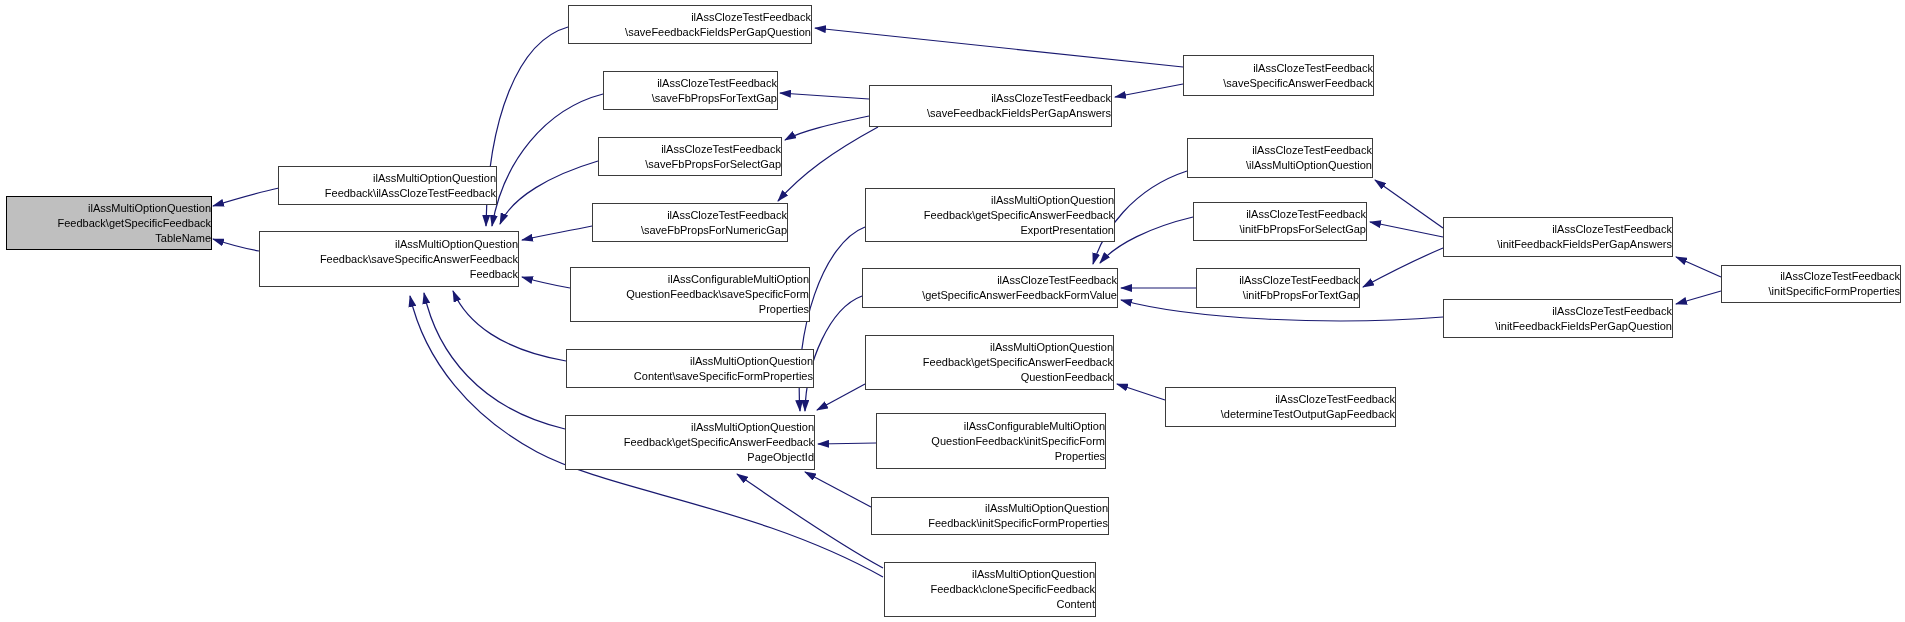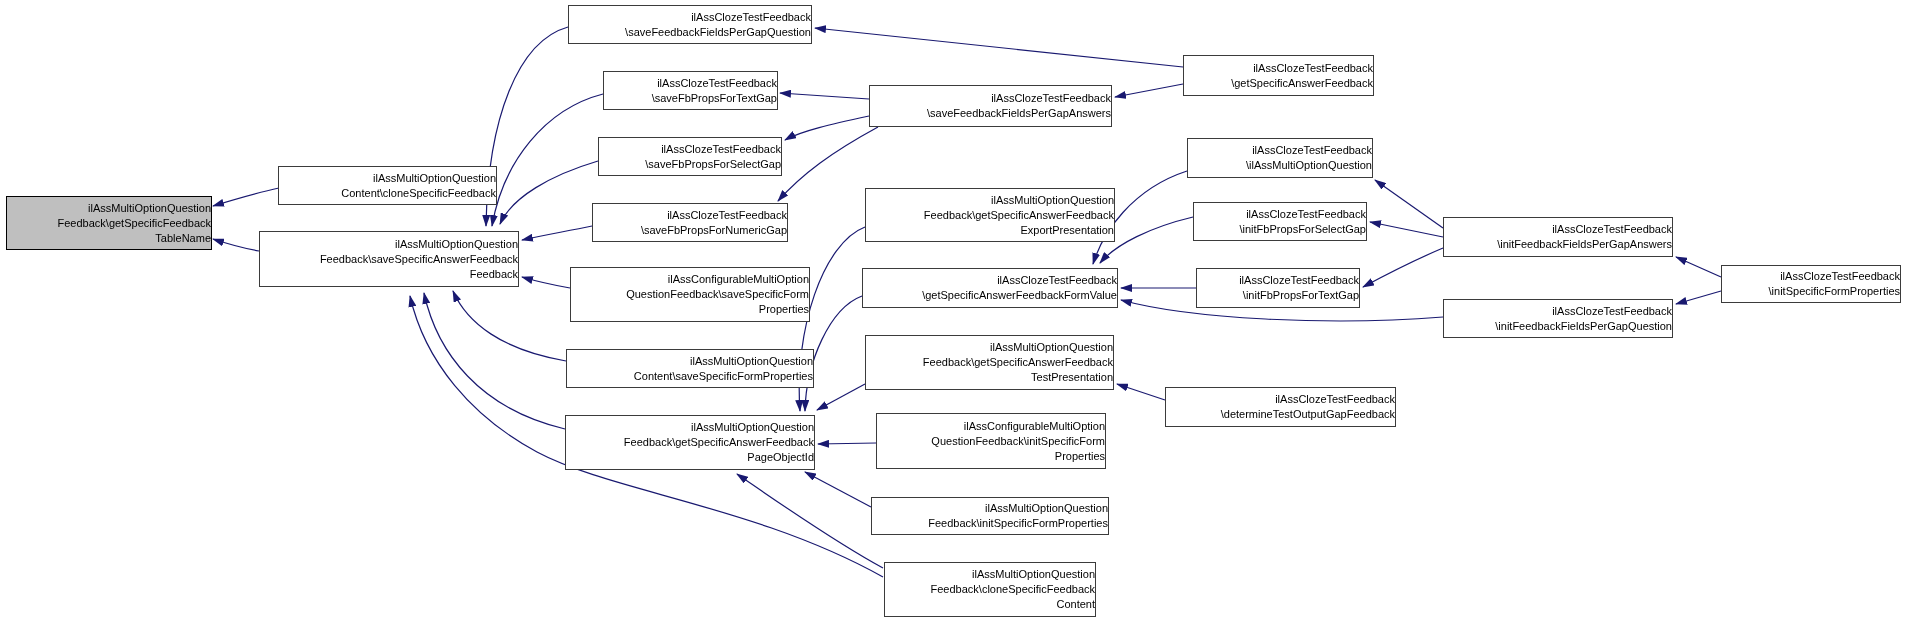--- a/index.html
+++ b/index.html
@@ -71,21 +71,21 @@
   </svg>
 
   <div class="node hl" style="left:6px;top:196px;width:206px;height:54px;">
     <span>ilAssMultiOptionQuestion</span>
     <span>Feedback\getSpecificFeedback</span>
     <span>TableName</span>
   </div>
 
   <div class="node" style="left:278px;top:166px;width:219px;height:39px;">
     <span>ilAssMultiOptionQuestion</span>
-    <span>Content\cloneSpecificFeedback</span>
+    <span>Feedback\ilAssClozeTestFeedback</span>
   </div>
 
   <div class="node" style="left:259px;top:231px;width:260px;height:56px;">
     <span>ilAssMultiOptionQuestion</span>
     <span>Feedback\saveSpecificAnswerFeedback</span>
     <span>Feedback</span>
   </div>
 
   <div class="node" style="left:568px;top:5px;width:244px;height:39px;">
     <span>ilAssClozeTestFeedback</span>
@@ -131,21 +131,21 @@
   </div>
 
   <div class="node" style="left:862px;top:268px;width:256px;height:40px;">
     <span>ilAssClozeTestFeedback</span>
     <span>\getSpecificAnswerFeedbackFormValue</span>
   </div>
 
   <div class="node" style="left:865px;top:335px;width:249px;height:55px;">
     <span>ilAssMultiOptionQuestion</span>
     <span>Feedback\getSpecificAnswerFeedback</span>
-    <span>TestPresentation</span>
+    <span>QuestionFeedback</span>
   </div>
 
   <div class="node" style="left:876px;top:413px;width:230px;height:56px;">
     <span>ilAssConfigurableMultiOption</span>
     <span>QuestionFeedback\initSpecificForm</span>
     <span>Properties</span>
   </div>
 
   <div class="node" style="left:871px;top:497px;width:238px;height:38px;">
     <span>ilAssMultiOptionQuestion</span>
@@ -158,21 +158,21 @@
     <span>Content</span>
   </div>
 
   <div class="node" style="left:869px;top:85px;width:243px;height:42px;">
     <span>ilAssClozeTestFeedback</span>
     <span>\saveFeedbackFieldsPerGapAnswers</span>
   </div>
 
   <div class="node" style="left:1183px;top:55px;width:191px;height:41px;">
     <span>ilAssClozeTestFeedback</span>
-    <span>\getSpecificAnswerFeedback</span>
+    <span>\saveSpecificAnswerFeedback</span>
   </div>
 
   <div class="node" style="left:1187px;top:138px;width:186px;height:40px;">
     <span>ilAssClozeTestFeedback</span>
     <span>\ilAssMultiOptionQuestion</span>
   </div>
 
   <div class="node" style="left:1193px;top:202px;width:174px;height:39px;">
     <span>ilAssClozeTestFeedback</span>
     <span>\initFbPropsForSelectGap</span>

